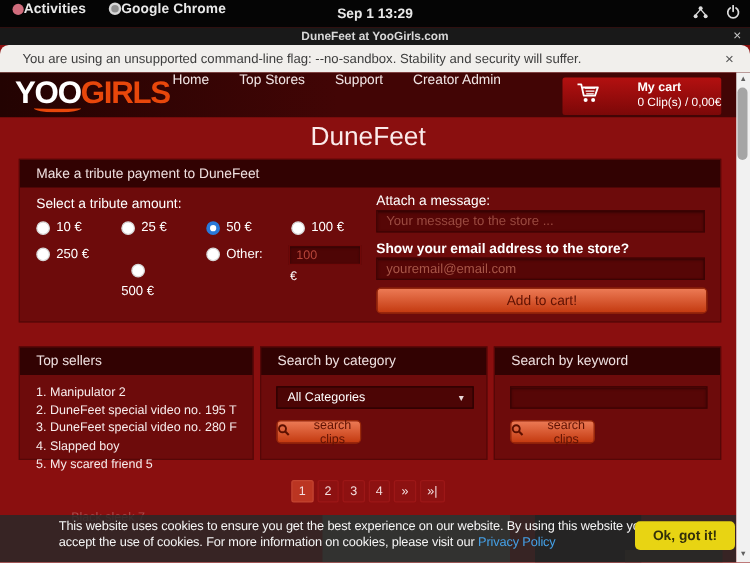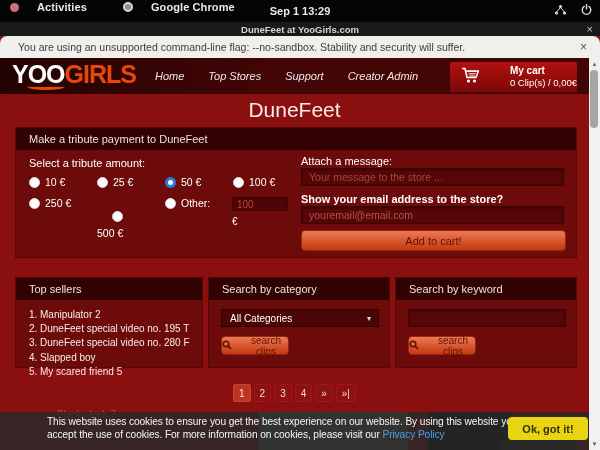--- a/index.html
+++ b/index.html
@@ -2,21 +2,21 @@
 <html><head>
 <meta charset="utf-8">
 <style>
   * { margin:0; padding:0; box-sizing:border-box; }
   html,body { width:600px; height:450px; overflow:hidden; }
   body { font-family:"Liberation Sans", sans-serif; }
   #screen { position:relative; width:600px; height:450px; background:#8a0f0f; overflow:hidden; }
 
   
   .topbar { position:absolute; left:0; top:0; width:600px; height:22px; background:#050505; color:#e9e9e9; font-size:11px; }
-  .topbar-left { position:absolute; left:10px; top:0; height:14px; display:flex; align-items:center; gap:18px; }
+  .topbar-left { position:absolute; left:10px; top:0; height:14px; display:flex; align-items:center; gap:0; }
   .distro-dot { width:9px; height:9px; border-radius:50%; background:#d06d7d; display:inline-block; }
   .chrome-dot { width:10px; height:10px; border-radius:50%; background:#8f8f8f; border:2px solid #d6d6d6; display:inline-block; margin-left:18px; }
   .topbar-item { font-weight:bold; letter-spacing:.1px; }
   .topbar-clock { position:absolute; left:0; right:0; top:0; height:22px; display:flex; align-items:center; justify-content:center; font-weight:bold; pointer-events:none; }
   .topbar-clock span { pointer-events:auto; }
   .topbar-right { position:absolute; right:8px; top:0; height:22px; display:flex; align-items:center; gap:14px; }
 
   
   .winbar { position:absolute; left:0; top:22px; width:600px; height:14px; background:#191919; color:#d8d8d8; font-size:9.5px; }
   .winbar-title { position:absolute; left:0; right:0; top:0; height:14px; display:flex; align-items:center; justify-content:center; font-weight:bold; }
@@ -26,21 +26,21 @@
   .warnbar { position:absolute; left:0; top:36px; width:600px; height:22px; background:#f1efec; border-radius:7px 7px 0 0; }
   .warnbar-text { position:absolute; left:18px; top:0; height:22px; display:flex; align-items:center; color:#3d3d3d; font-size:10.5px; white-space:nowrap;text-align:center; }
   .warnbar-close { position:absolute; right:13px; top:0; height:22px; display:flex; align-items:center; color:#555; font-size:12px; }
 
   
   .siteheader { position:absolute; left:0; top:58px; width:600px; height:36px; background:linear-gradient(to right,#230302,#420505 45%,#420505); }
   .logo { position:absolute; left:12px; top:2px; font-size:25px; font-weight:800; letter-spacing:-1px; white-space:nowrap; }
   .logo .yoo { color:#ffffff; }
   .logo .girls { color:#e8470b; }
   .logo-smile { position:absolute; left:27px; top:25px; width:38px; height:7px; border-bottom:3px solid #e8470b; border-radius:0 0 55% 55%; }
-  .mainnav { position:absolute; left:155px; top:0; height:36px; display:flex; align-items:center; gap:24px; font-size:11px; color:#f2e6e6;font-style:italic; }
+  .mainnav { position:absolute; left:138px; top:0; height:36px; display:flex; align-items:flex-start; gap:24px; font-size:11px; color:#f2e6e6; }
   .mainnav .nav-item { cursor:pointer; white-space:nowrap; }
   .cartbox { position:absolute; left:450px; top:62px; width:127px; height:30px; background:linear-gradient(#b31010,#7c0808); border-radius:2px; display:flex; align-items:center; cursor:pointer;justify-content:space-between; }
   .cart-icon { margin-left:11px; flex:0 0 auto; }
   .cart-text { margin-left:8px; color:#ffffff; line-height:1.25; }
   .cart-text .l1 { font-size:10px; font-weight:bold; }
   .cart-text .l2 { font-size:9.5px; }
 
   
   .scrollbar { position:absolute; right:0; top:58px; width:11px; height:392px; background:#f1f1f1; z-index:9; }
   .sb-arrow { position:absolute; left:0; width:11px; height:10px; color:#606060; font-size:6px; display:flex; align-items:center; justify-content:center; }
@@ -53,21 +53,21 @@
 
   .panel { position:absolute; background:#6d0b0b; border:1px solid #560707; }
   .panel-head { height:22px; background:#320202; color:#efe0e0; font-size:11px; line-height:22px; padding-left:13px; white-space:nowrap; overflow:hidden; }
   .panel-body { position:relative; }
 
   .tribute { left:15px; top:33px; width:562px; height:131px; }
 
   .lbl { position:absolute; color:#ffffff; font-size:11px; white-space:nowrap; }
   .lbl.b { font-weight:bold; }
 
-  .radio-cell { position:absolute; display:flex; align-items:flex-end; gap:5px; cursor:pointer; }
+  .radio-cell { position:absolute; display:flex; align-items:center; gap:5px; cursor:pointer; }
   .radio { width:11px; height:11px; border-radius:50%; background:#ffffff; border:1px solid #d8d8d8; flex:0 0 auto; }
   .radio.checked { background:#ffffff; border:3.5px solid #2979d9; }
   .radio-label { color:#ffffff; font-size:10.5px; white-space:nowrap; }
 
   input { font-family:"Liberation Sans", sans-serif; outline:none; }
   .dark-input { position:absolute; background:#560606; border:1px solid #3c0303; box-shadow:inset 0 1px 2px rgba(0,0,0,.45); color:#c5776a; font-size:10.5px; padding-left:7px; }
   .dark-input::placeholder { color:#9a4a40; opacity:1; }
   .other-input { left:215px; top:46px; width:58px; height:16px; background:#4e0505; border:1px solid #6e0808; color:#b8453a; font-size:10px; padding-left:5px; }
   .euro { left:216px; top:66px; font-size:10px; }
 

